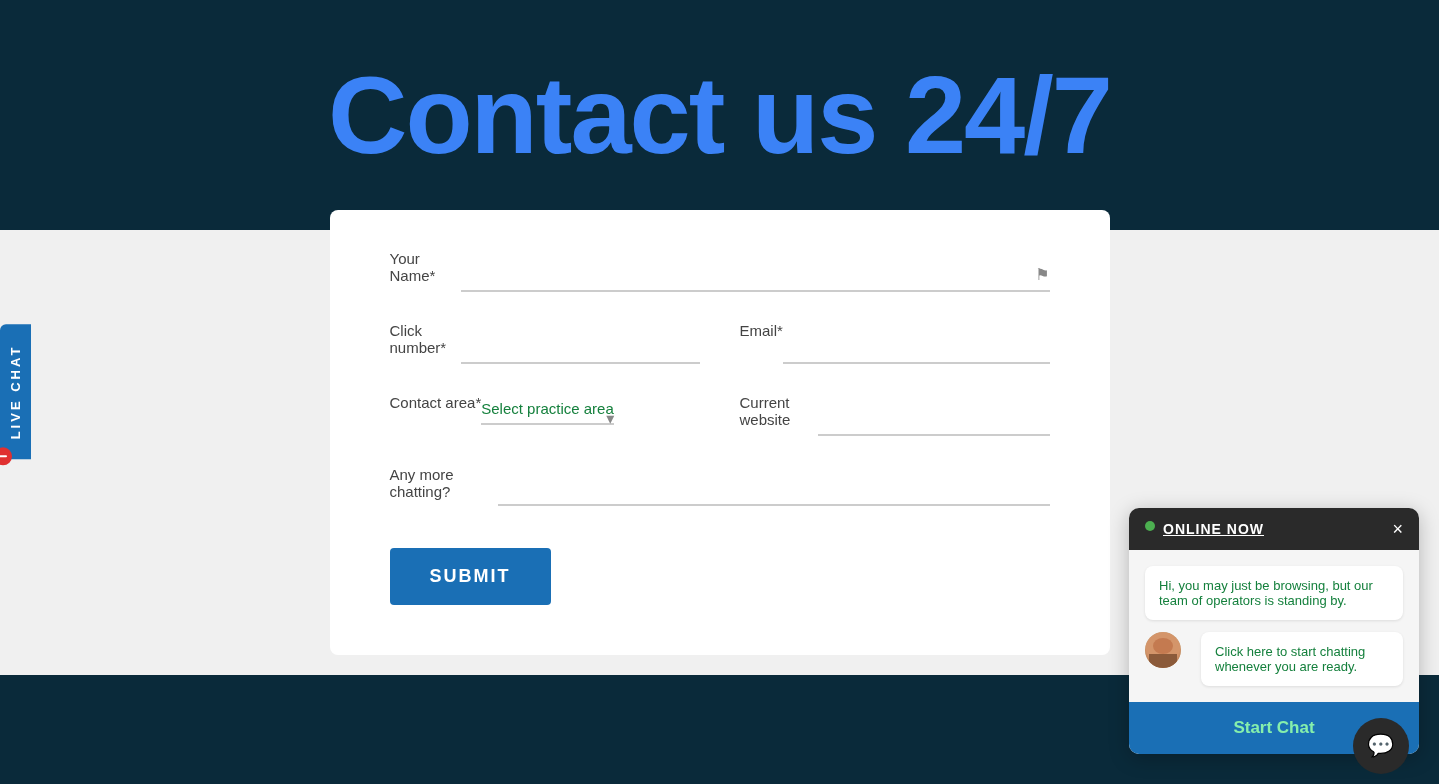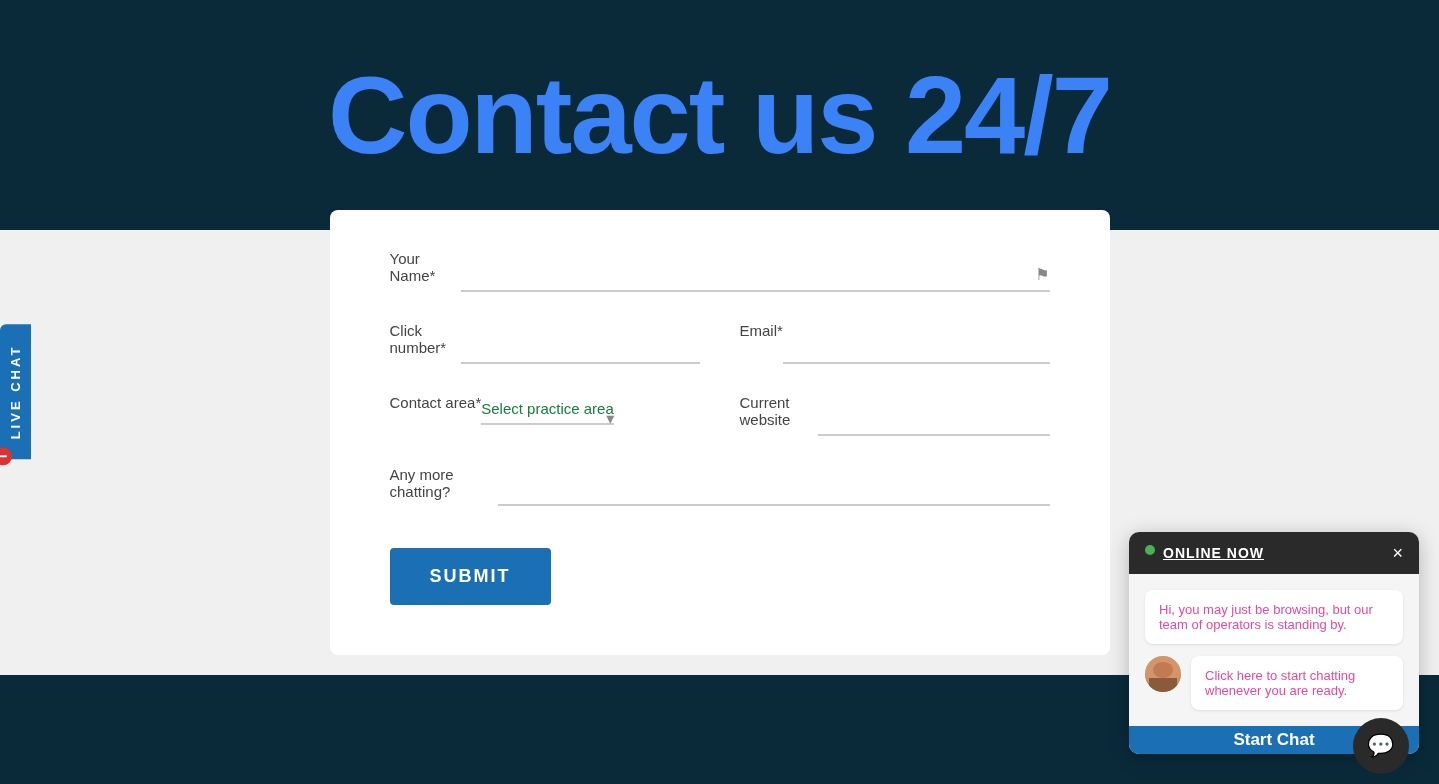--- a/index.html
+++ b/index.html
@@ -218,29 +218,29 @@
     .chat-body {
       padding: 16px;
       background: #f5f5f5;
     }
 
     .chat-message {
       background: #fff;
       border-radius: 8px;
       padding: 12px 14px;
       font-size: 13px;
-      color: #ec4899;
+      color: #15803d;
       margin-bottom: 12px;
       box-shadow: 0 1px 3px rgba(0,0,0,0.1);
     }
 
     .chat-agent-row {
       display: flex;
       align-items: flex-start;
-      gap: 10px;
+      gap: 20px;
     }
 
     .agent-avatar {
       width: 36px;
       height: 36px;
       border-radius: 50%;
       background: #c8a882;
       flex-shrink: 0;
       overflow: hidden;
       display: flex;
@@ -275,23 +275,23 @@
       width: 28px;
       height: 14px;
       background: #8b5a3a;
       border-radius: 0 0 50% 50%;
     }
 
     .chat-start-btn {
       display: block;
       width: 100%;
       background: #1a6fb5;
-      color: #ffffff;
+      color: #86efac;
       border: none;
-      padding: 4px;
+      padding: 16px;
       font-size: 17px;
       font-weight: 600;
       cursor: pointer;
       text-align: center;
     }
 
     .chat-icon-bubble {
       position: fixed;
       right: 30px;
       bottom: 10px;

